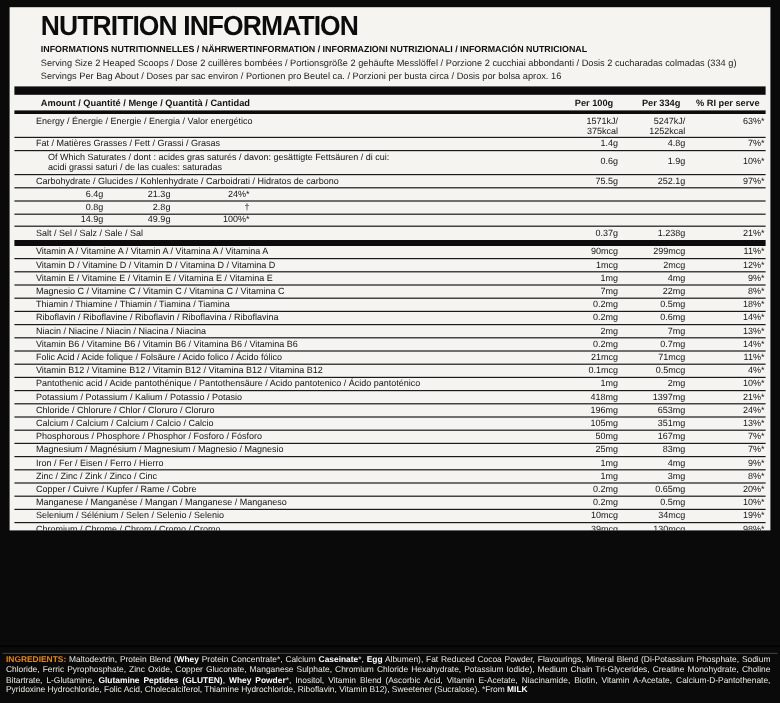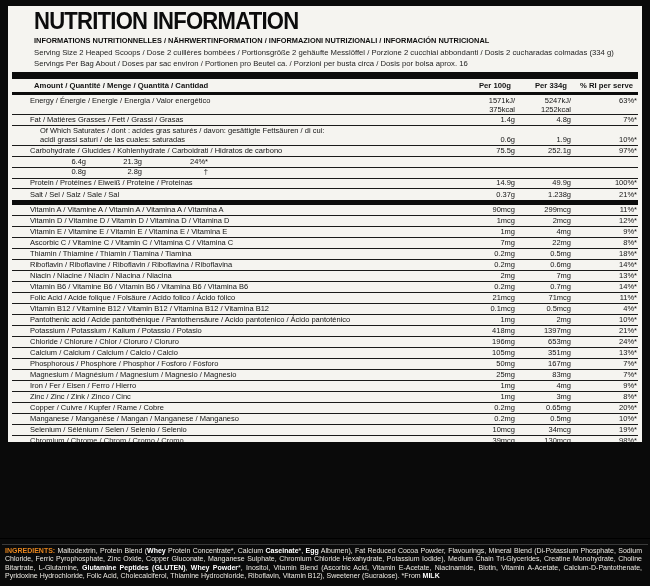--- a/index.html
+++ b/index.html
@@ -26,21 +26,21 @@
   .bar.b1{height:7px;margin-top:4px;}
   .bar.b2{height:5px;}
   .bar.b3{height:9px;}
   
   .thead{
     display:flex;align-items:center;font-weight:bold;font-size:7.7px;
     padding:0 5px 0 22px;height:13px;margin:0 4px;border-bottom:3px solid #0c0c0c;flex:none;justify-content:flex-end;
   }
   .rows{margin:0 4px;flex:none;}
   .row{
-    display:flex;align-items:flex-end;font-size:7.5px;line-height:9.3px;
+    display:flex;align-items:center;font-size:7.5px;line-height:9.3px;
     padding:0 1px 1px 18px;height:10.8px;box-sizing:border-box;
     border-bottom:1.4px solid #1a1a1a;
   }
   .row.tall{height:20.5px;}
   .row.top{align-items:flex-start;padding-top:1px;}
   .row.sub .c-label{padding-left:10px;}
   .row:last-child{border-bottom:none;}
   .c-label{flex:1;white-space:pre-line;}
   .c-val{width:56px;text-align:right;white-space:pre-line;}
   .c-ri{width:66px;text-align:right;white-space:pre-line;}
@@ -121,21 +121,20 @@
           <div class="c-val">6.4g</div>
           <div class="c-val">21.3g</div>
           <div class="c-ri">24%*</div>
         </div>
         <div class="row">
           <div class="c-val">0.8g</div>
           <div class="c-val">2.8g</div>
           <div class="c-ri">†</div>
         </div>
         <div class="row">
-          <div class="c-label">Protein / Protéines / Eiweiß / Proteine / Proteinas</div>
           <div class="c-val">14.9g</div>
           <div class="c-val">49.9g</div>
           <div class="c-ri">100%*</div>
         </div>
         <div class="row">
           <div class="c-label">Salt / Sel / Salz / Sale / Sal</div>
           <div class="c-val">0.37g</div>
           <div class="c-val">1.238g</div>
           <div class="c-ri">21%*</div>
         </div>
@@ -158,21 +157,21 @@
           <div class="c-val">2mcg</div>
           <div class="c-ri">12%*</div>
         </div>
         <div class="row">
           <div class="c-label">Vitamin E / Vitamine E / Vitamin E / Vitamina E / Vitamina E</div>
           <div class="c-val">1mg</div>
           <div class="c-val">4mg</div>
           <div class="c-ri">9%*</div>
         </div>
         <div class="row">
-          <div class="c-label">Ascorbic C / Vitamine C / Vitamin C / Vitamina C / Vitamina C</div>
+          <div class="c-label">Magnesio C / Vitamine C / Vitamin C / Vitamina C / Vitamina C</div>
           <div class="c-val">7mg</div>
           <div class="c-val">22mg</div>
           <div class="c-ri">8%*</div>
         </div>
         <div class="row">
           <div class="c-label">Thiamin / Thiamine / Thiamin / Tiamina / Tiamina</div>
           <div class="c-val">0.2mg</div>
           <div class="c-val">0.5mg</div>
           <div class="c-ri">18%*</div>
         </div>

